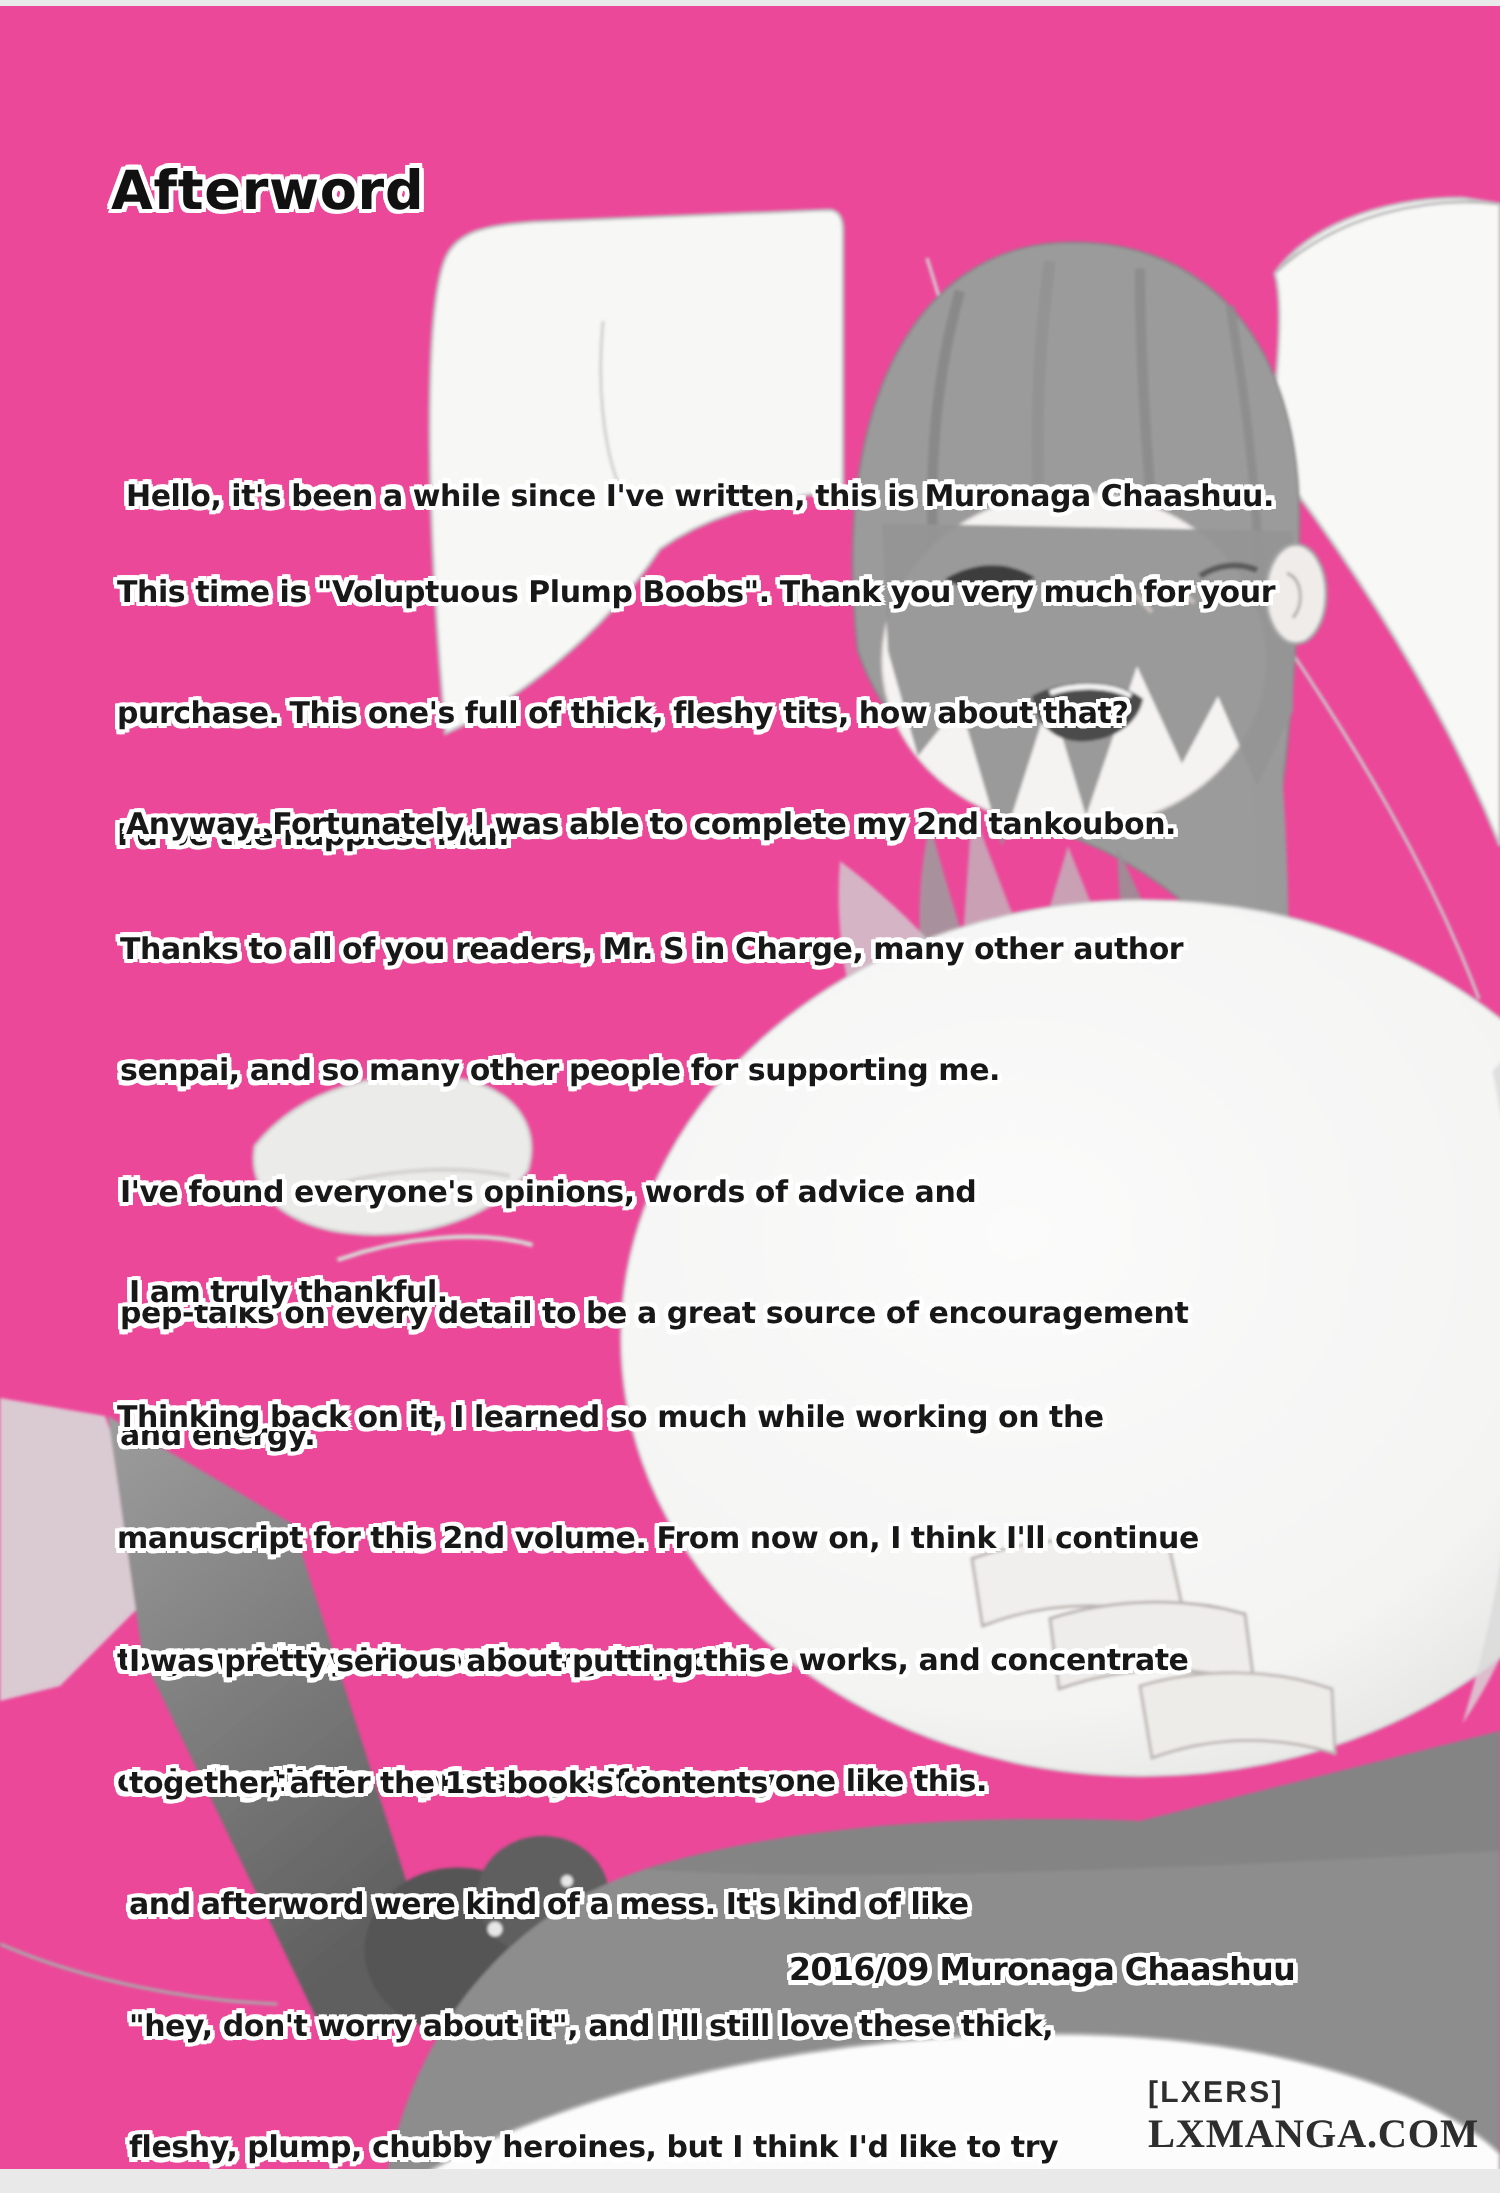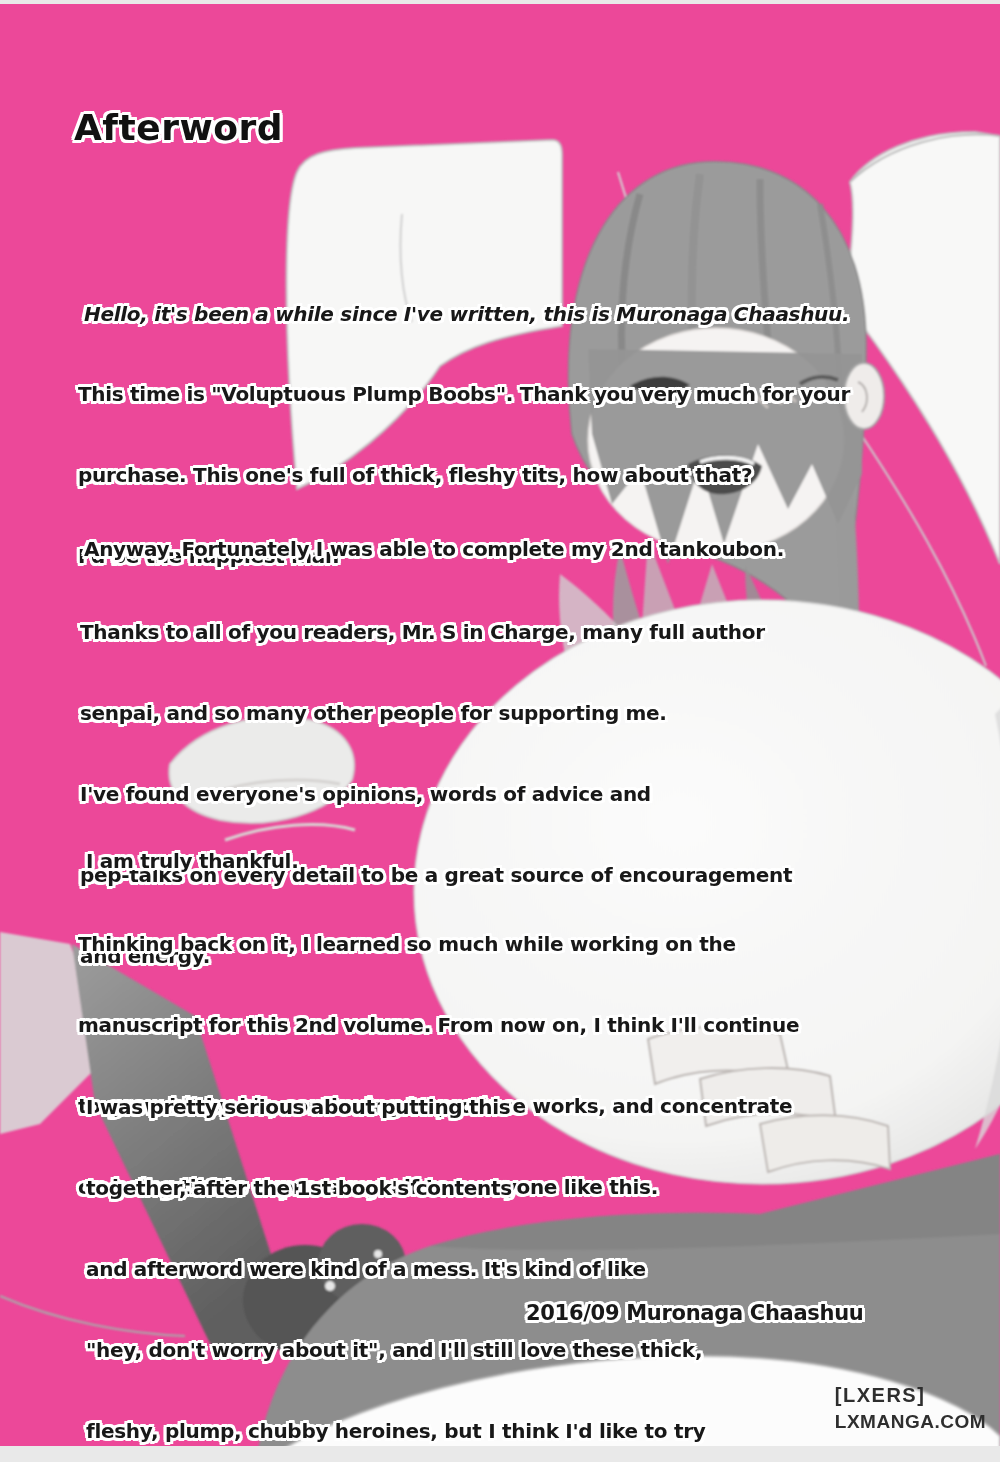--- a/index.html
+++ b/index.html
@@ -34,21 +34,21 @@
   .sig{font-size:21px;padding-left:31px;}
   .wm{
     position:absolute;
     right:14px;top:1378px;
     text-align:left;
     color:#2e2e2e;
     font-family:"Liberation Sans",sans-serif;
     font-weight:700;
   }
   .wm-l1{font-size:20px;line-height:26px;letter-spacing:1.5px;}
-  .wm-l2{font-size:19px;line-height:28px;letter-spacing:0.5px;}
+  .wm-l2{font-size:27px;line-height:28px;letter-spacing:0.5px;font-family:Liberation Serif, serif;}
 </style>
 </head>
 <body>
 
 <div class="page">
 
   <svg class="art" viewBox="0 0 1000 1462" aria-hidden="true">
     <defs>
       <filter id="soft" x="-5%" y="-5%" width="110%" height="110%">
           <feGaussianBlur stdDeviation="1.1"></feGaussianBlur>
@@ -143,36 +143,36 @@
       <g>
         <path d="M255,1462 C270,1360 330,1275 430,1242 C520,1214 640,1205 760,1210 L1000,1150 L1000,1462 Z" fill="#8d8d8d"></path>
         <path d="M430,1242 C520,1214 640,1205 760,1210 L1000,1150 L1000,1230 C820,1240 560,1252 430,1242 Z" fill="#7d7d7d" opacity="0.55"></path>
         <path d="M258,1462 C340,1400 520,1352 700,1352 C850,1352 960,1392 1000,1432 L1000,1462 Z" fill="#fcfcfc" stroke="#b8b8b8" stroke-width="2"></path>
       </g>
     </g>
   </svg>
 
   <div class="t title" style="left:74px;top:102px;">Afterword</div>
 
-  <div class="t" style="left:84px;top:243px;font-style:italic;">
+  <div class="t" style="left:84px;top:259px;">
     <div>Hello, it's been a while since I've written, this is Muronaga Chaashuu.</div>
   </div>
 
   <div class="t" style="left:78px;top:323px;">
     <div>This time is "Voluptuous Plump Boobs". Thank you very much for your</div>
     <div>purchase. This one's full of thick, fleshy tits, how about that?</div>
     <div>I'd be the happiest man</div>
   </div>
 
   <div class="t" style="left:84px;top:478px;">
     <div>Anyway. Fortunately I was able to complete my 2nd tankoubon.</div>
   </div>
 
   <div class="t" style="left:80px;top:561px;">
-    <div>Thanks to all of you readers, Mr. S in Charge, many full author</div>
+    <div>Thanks to all of you readers, Mr. S in Charge, many other author</div>
     <div>senpai, and so many other people for supporting me.</div>
     <div>I've found everyone's opinions, words of advice and</div>
     <div>pep-talks on every detail to be a great source of encouragement</div>
     <div>and energy.</div>
   </div>
 
   <div class="t" style="left:86px;top:790px;">
     <div>I am truly thankful.</div>
   </div>
 

